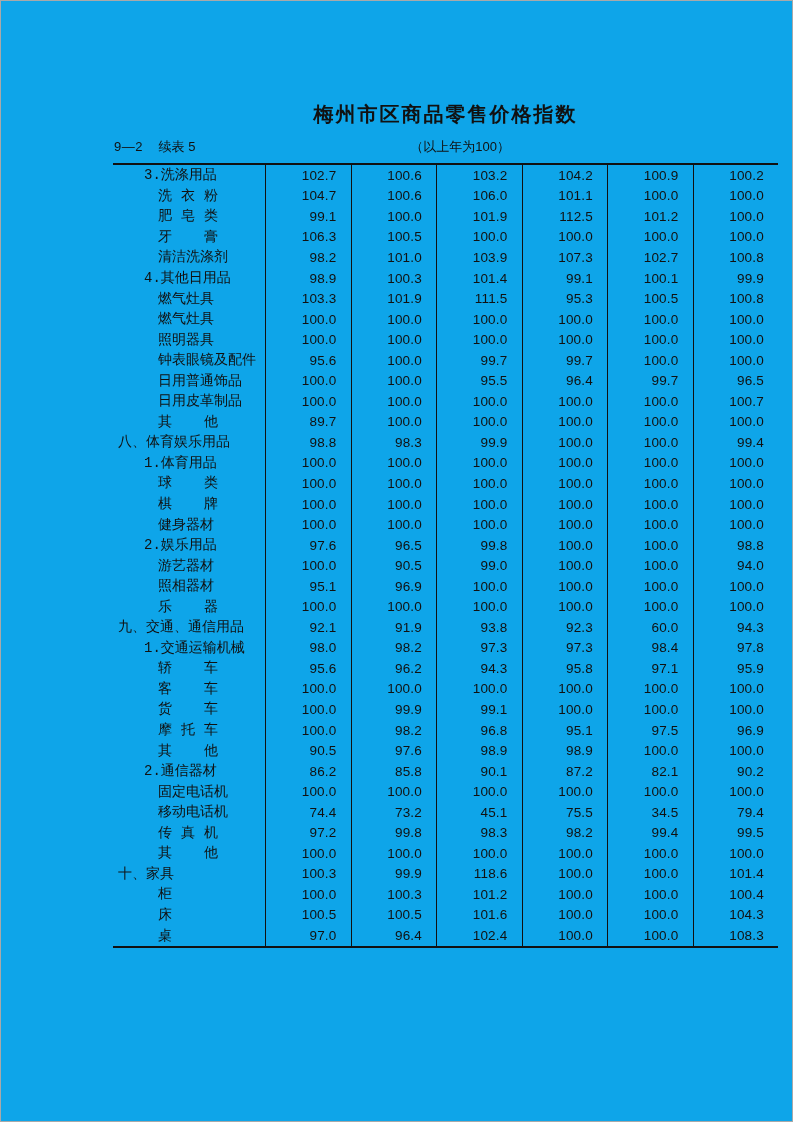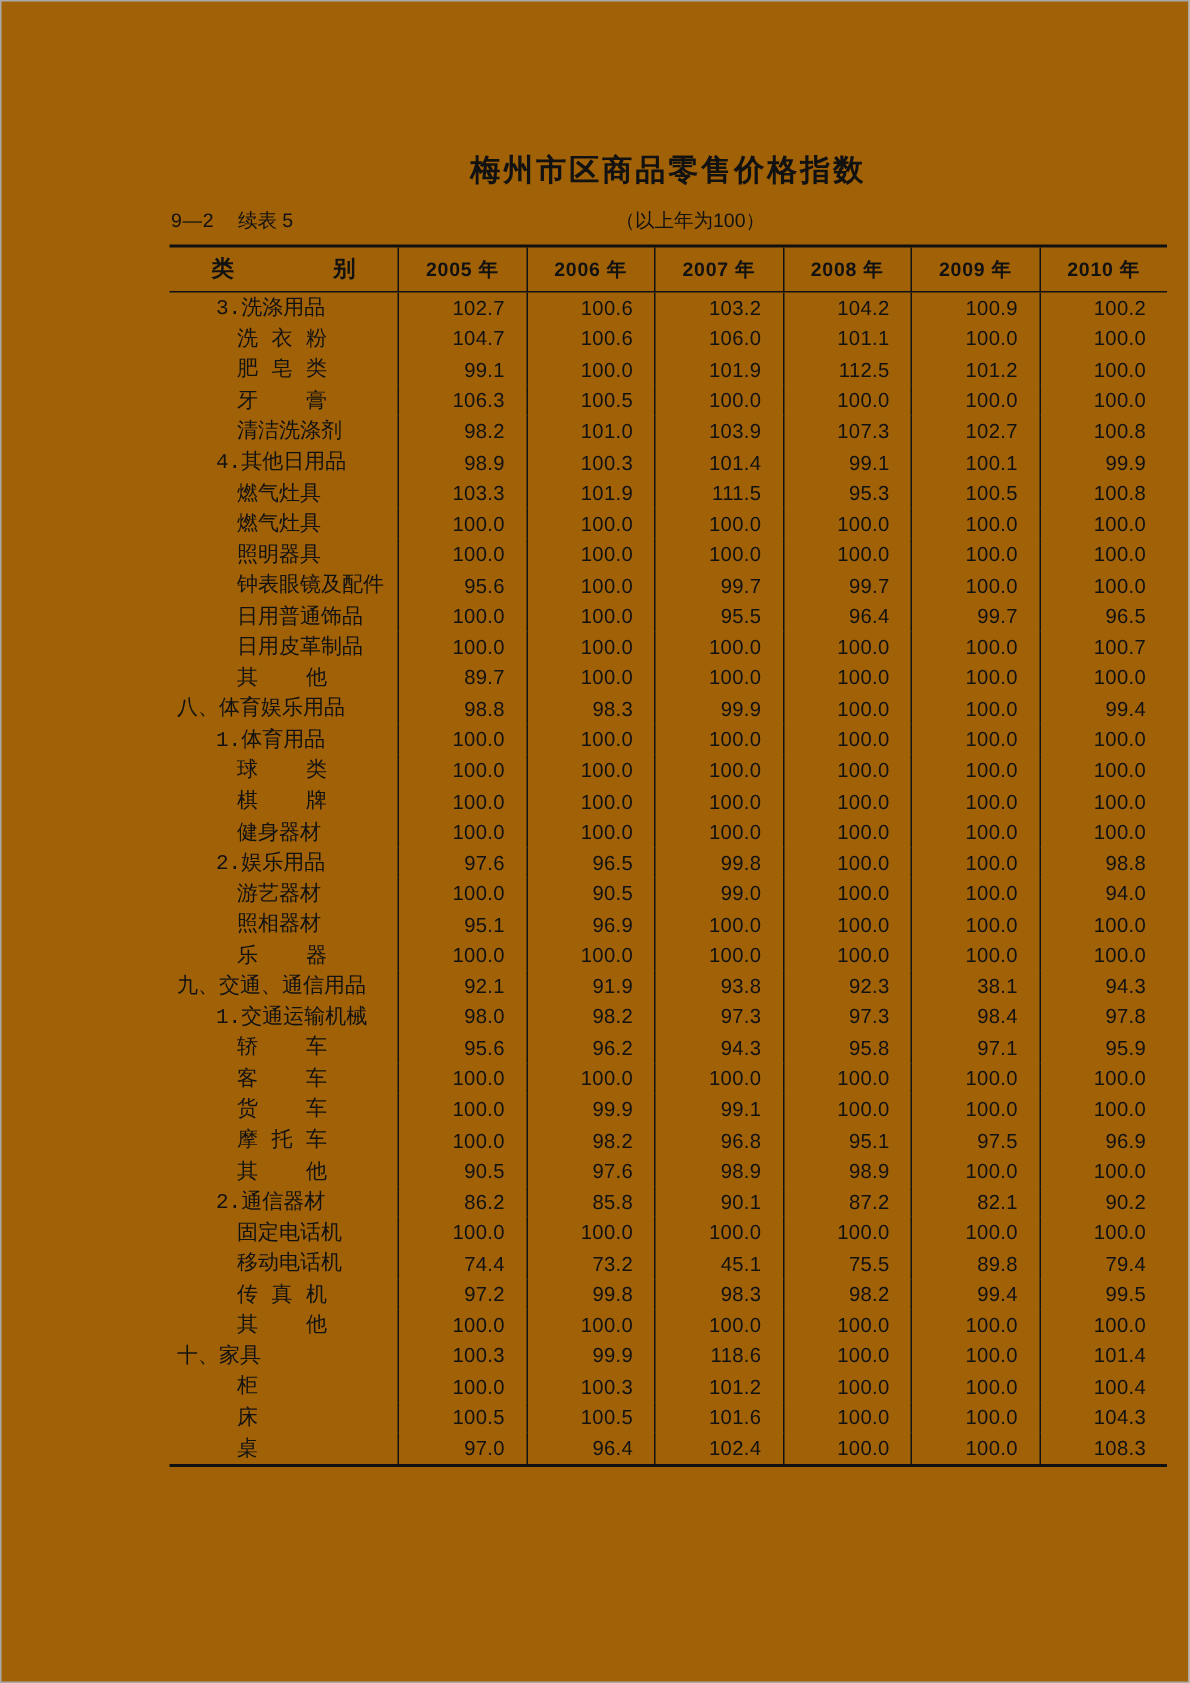--- a/index.html
+++ b/index.html
@@ -7,21 +7,21 @@
     padding: 0;
     background: #ffffff;
     font-family: "Liberation Sans", "DejaVu Sans", sans-serif;
     color: #111111;
   }
   .sheet {
     position: relative;
     width: 791px;
     height: 1120px;
     border: 1px solid #a9a9a9;
-    background: #a16207;
+    background: #0ea5e9;
     overflow: hidden;
     box-sizing: content-box;
   }
   .content {
     position: absolute;
     left: 112px;
     top: 0;
     width: 665px;
   }
   .page-title {
@@ -123,31 +123,20 @@
 
     <div class="subtitle-row">
       <div class="subtitle-left">
         <span class="tno">9—2</span>
         <span class="cont">续表 5</span>
       </div>
       <div class="base-note">（以上年为100）</div>
     </div>
 
     <div class="ptable">
-      <div class="thead">
-        <div class="cell cat-head">
-          <span class="cat-spread">类别</span>
-        </div>
-        <div class="cell yh year-head">2005 年</div>
-        <div class="cell yh year-head">2006 年</div>
-        <div class="cell yh year-head">2007 年</div>
-        <div class="cell yh year-head">2008 年</div>
-        <div class="cell yh year-head">2009 年</div>
-        <div class="cell yh year-head">2010 年</div>
-      </div>
       <div id="tbody">
           <div class="trow">
             <div class="cell label ind2">
               <span>3.洗涤用品</span>
             </div>
             <div class="cell num">102.7</div>
             <div class="cell num">100.6</div>
             <div class="cell num">103.2</div>
             <div class="cell num">104.2</div>
             <div class="cell num">100.9</div>
@@ -385,21 +374,21 @@
             <div class="cell num">100.0</div>
           </div>
           <div class="trow">
             <div class="cell label ind1">
               <span>九、交通、通信用品</span>
             </div>
             <div class="cell num">92.1</div>
             <div class="cell num">91.9</div>
             <div class="cell num">93.8</div>
             <div class="cell num">92.3</div>
-            <div class="cell num">38.1</div>
+            <div class="cell num">60.0</div>
             <div class="cell num">94.3</div>
           </div>
           <div class="trow">
             <div class="cell label ind2">
               <span>1.交通运输机械</span>
             </div>
             <div class="cell num">98.0</div>
             <div class="cell num">98.2</div>
             <div class="cell num">97.3</div>
             <div class="cell num">97.3</div>
@@ -484,21 +473,21 @@
             <div class="cell num">100.0</div>
           </div>
           <div class="trow">
             <div class="cell label ind3">
               <span>移动电话机</span>
             </div>
             <div class="cell num">74.4</div>
             <div class="cell num">73.2</div>
             <div class="cell num">45.1</div>
             <div class="cell num">75.5</div>
-            <div class="cell num">89.8</div>
+            <div class="cell num">34.5</div>
             <div class="cell num">79.4</div>
           </div>
           <div class="trow">
             <div class="cell label ind3">
               <span class="jspread">传真机</span>
             </div>
             <div class="cell num">97.2</div>
             <div class="cell num">99.8</div>
             <div class="cell num">98.3</div>
             <div class="cell num">98.2</div>

